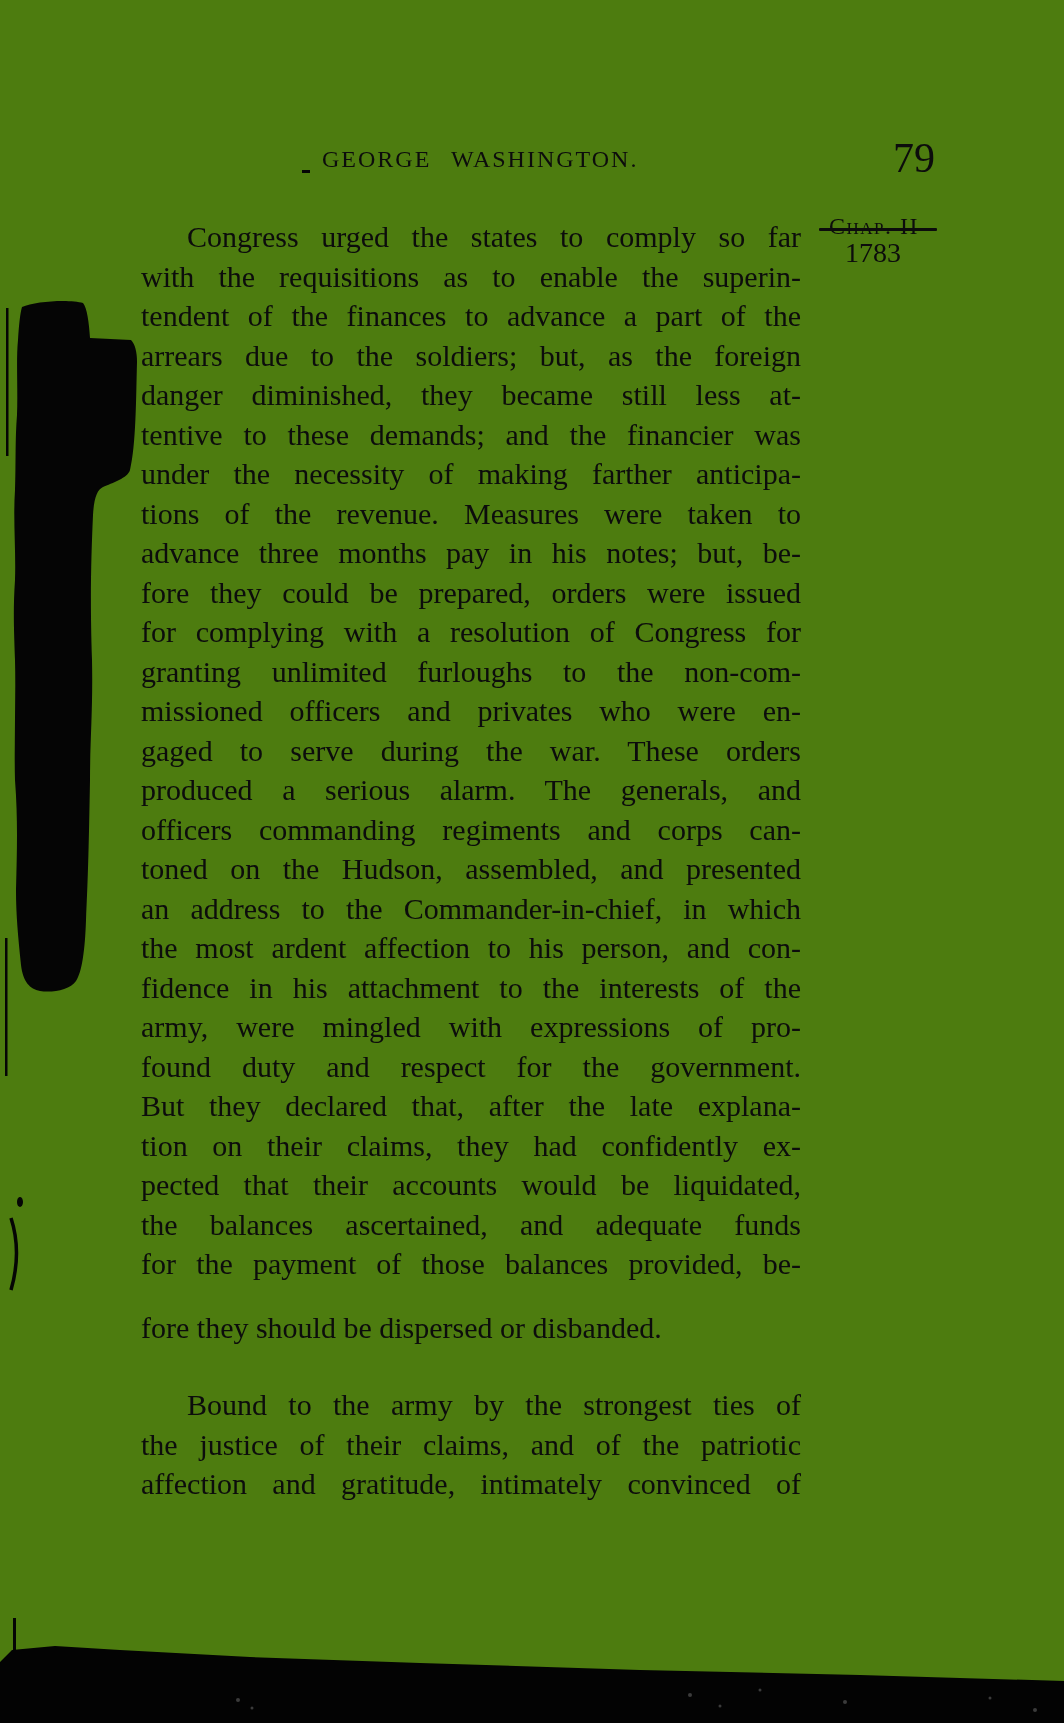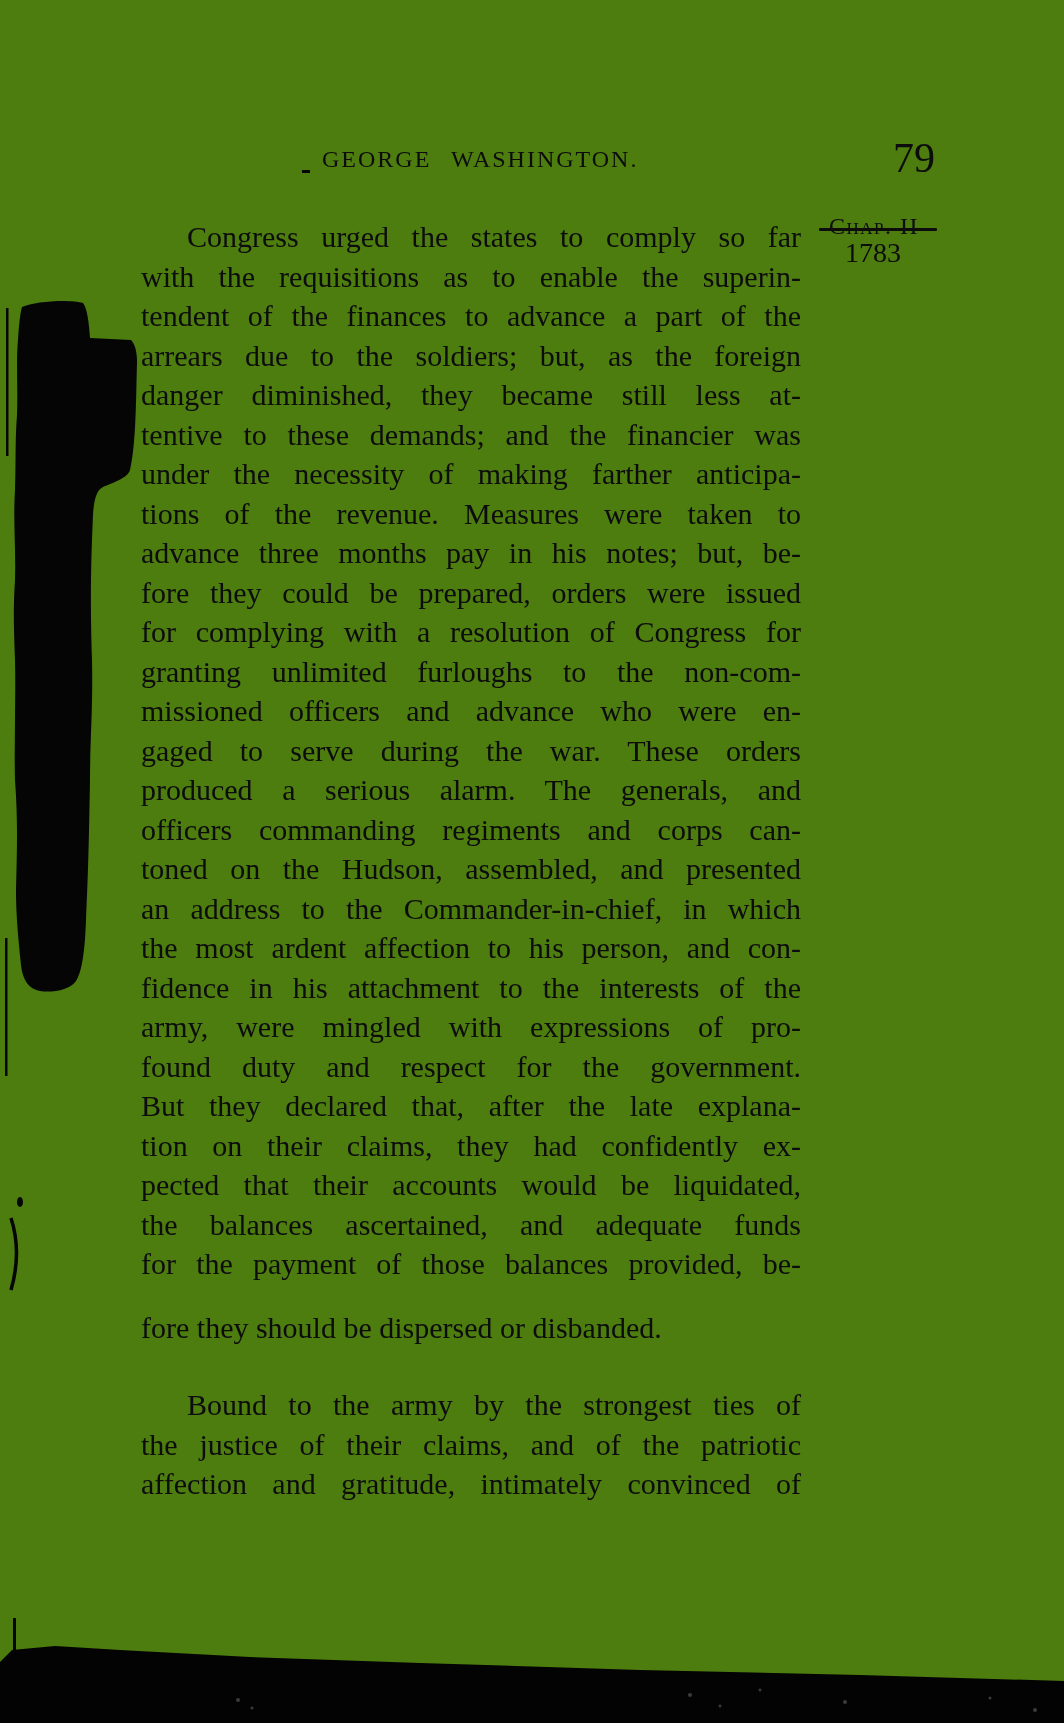--- a/index.html
+++ b/index.html
@@ -107,21 +107,21 @@
       <div class="line">tendent of the finances to advance a part of the</div>
       <div class="line">arrears due to the soldiers; but, as the foreign</div>
       <div class="line">danger diminished, they became still less at-</div>
       <div class="line">tentive to these demands; and the financier was</div>
       <div class="line">under the necessity of making farther anticipa-</div>
       <div class="line">tions of the revenue. Measures were taken to</div>
       <div class="line">advance three months pay in his notes; but, be-</div>
       <div class="line">fore they could be prepared, orders were issued</div>
       <div class="line">for complying with a resolution of Congress for</div>
       <div class="line">granting unlimited furloughs to the non-com-</div>
-      <div class="line">missioned officers and advance who were en-</div>
+      <div class="line">missioned officers and privates who were en-</div>
       <div class="line">gaged to serve during the war. These orders</div>
       <div class="line">produced a serious alarm. The generals, and</div>
       <div class="line">officers commanding regiments and corps can-</div>
       <div class="line">toned on the Hudson, assembled, and presented</div>
       <div class="line">an address to the Commander-in-chief, in which</div>
       <div class="line">the most ardent affection to his person, and con-</div>
       <div class="line">fidence in his attachment to the interests of the</div>
       <div class="line">army, were mingled with expressions of pro-</div>
       <div class="line">found duty and respect for the government.</div>
       <div class="line">But they declared that, after the late explana-</div>

